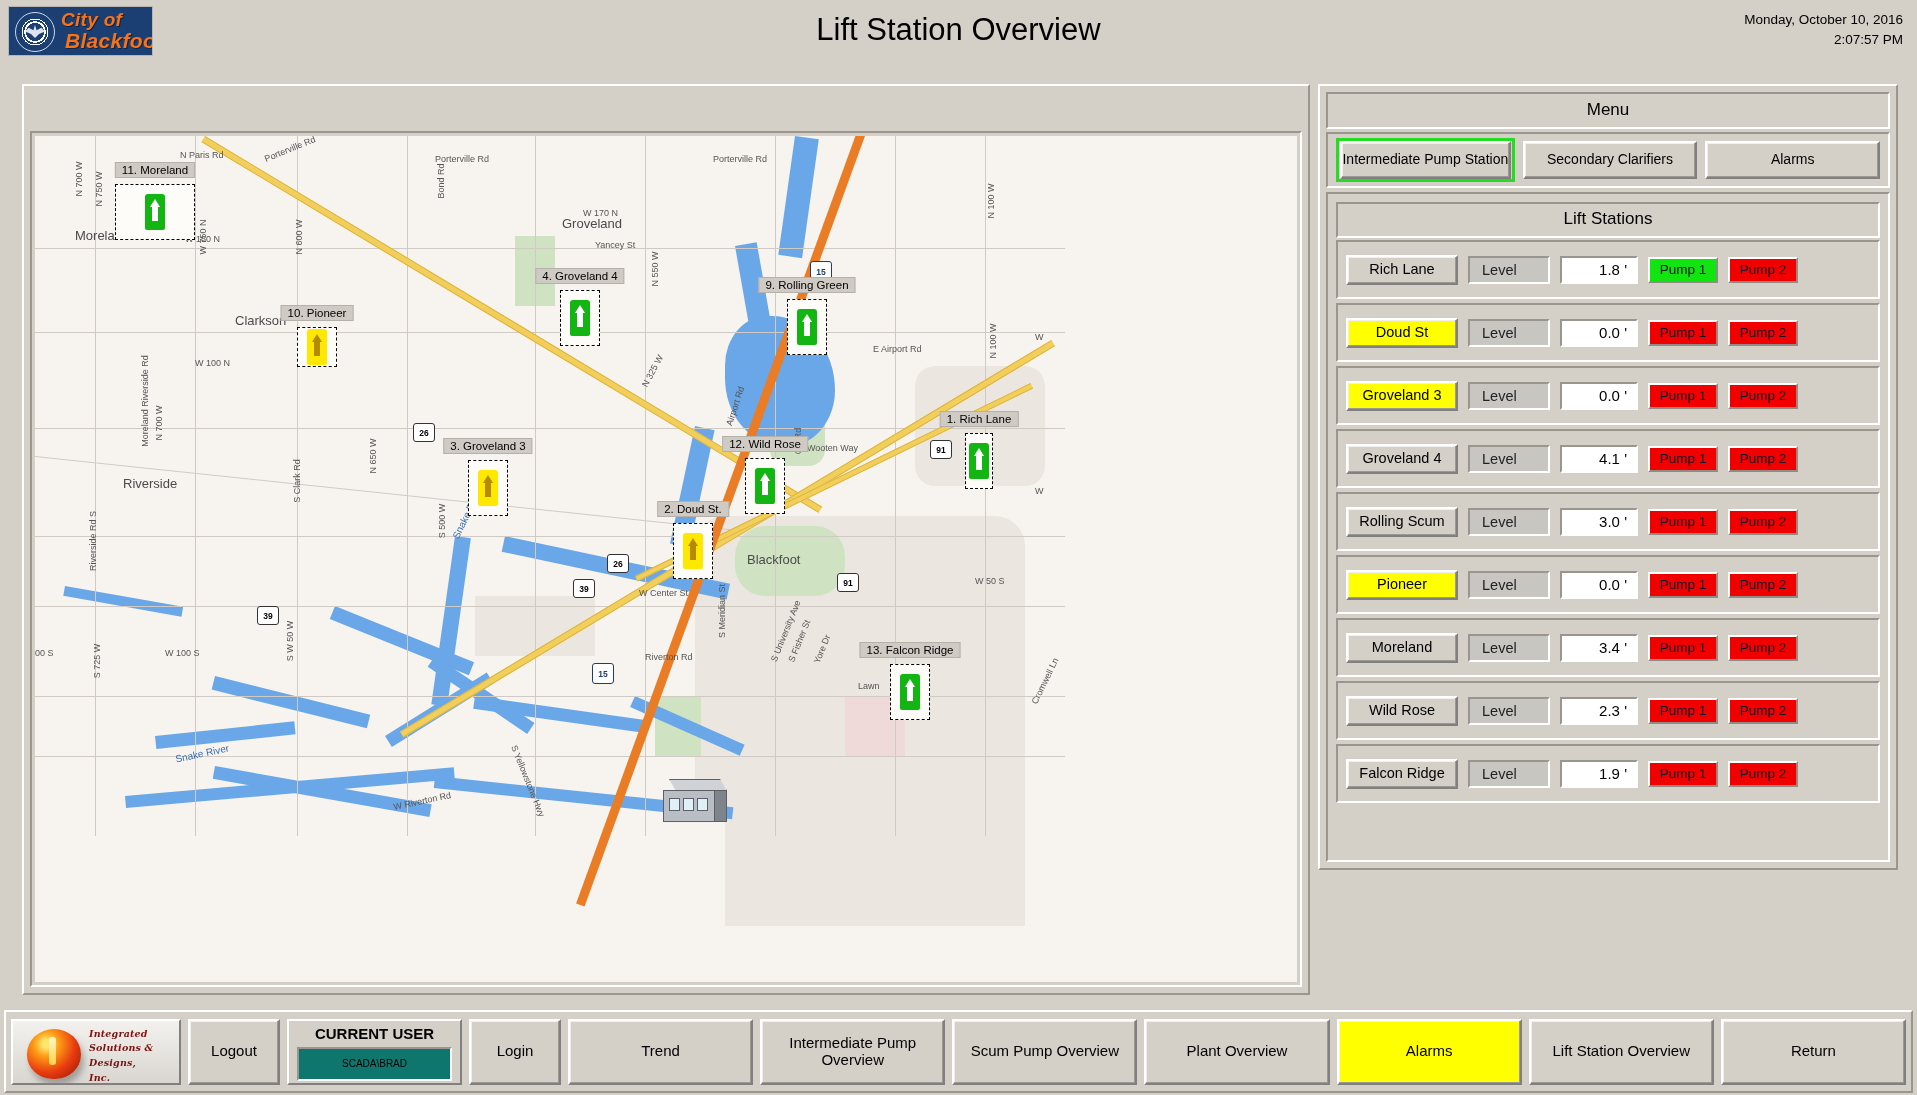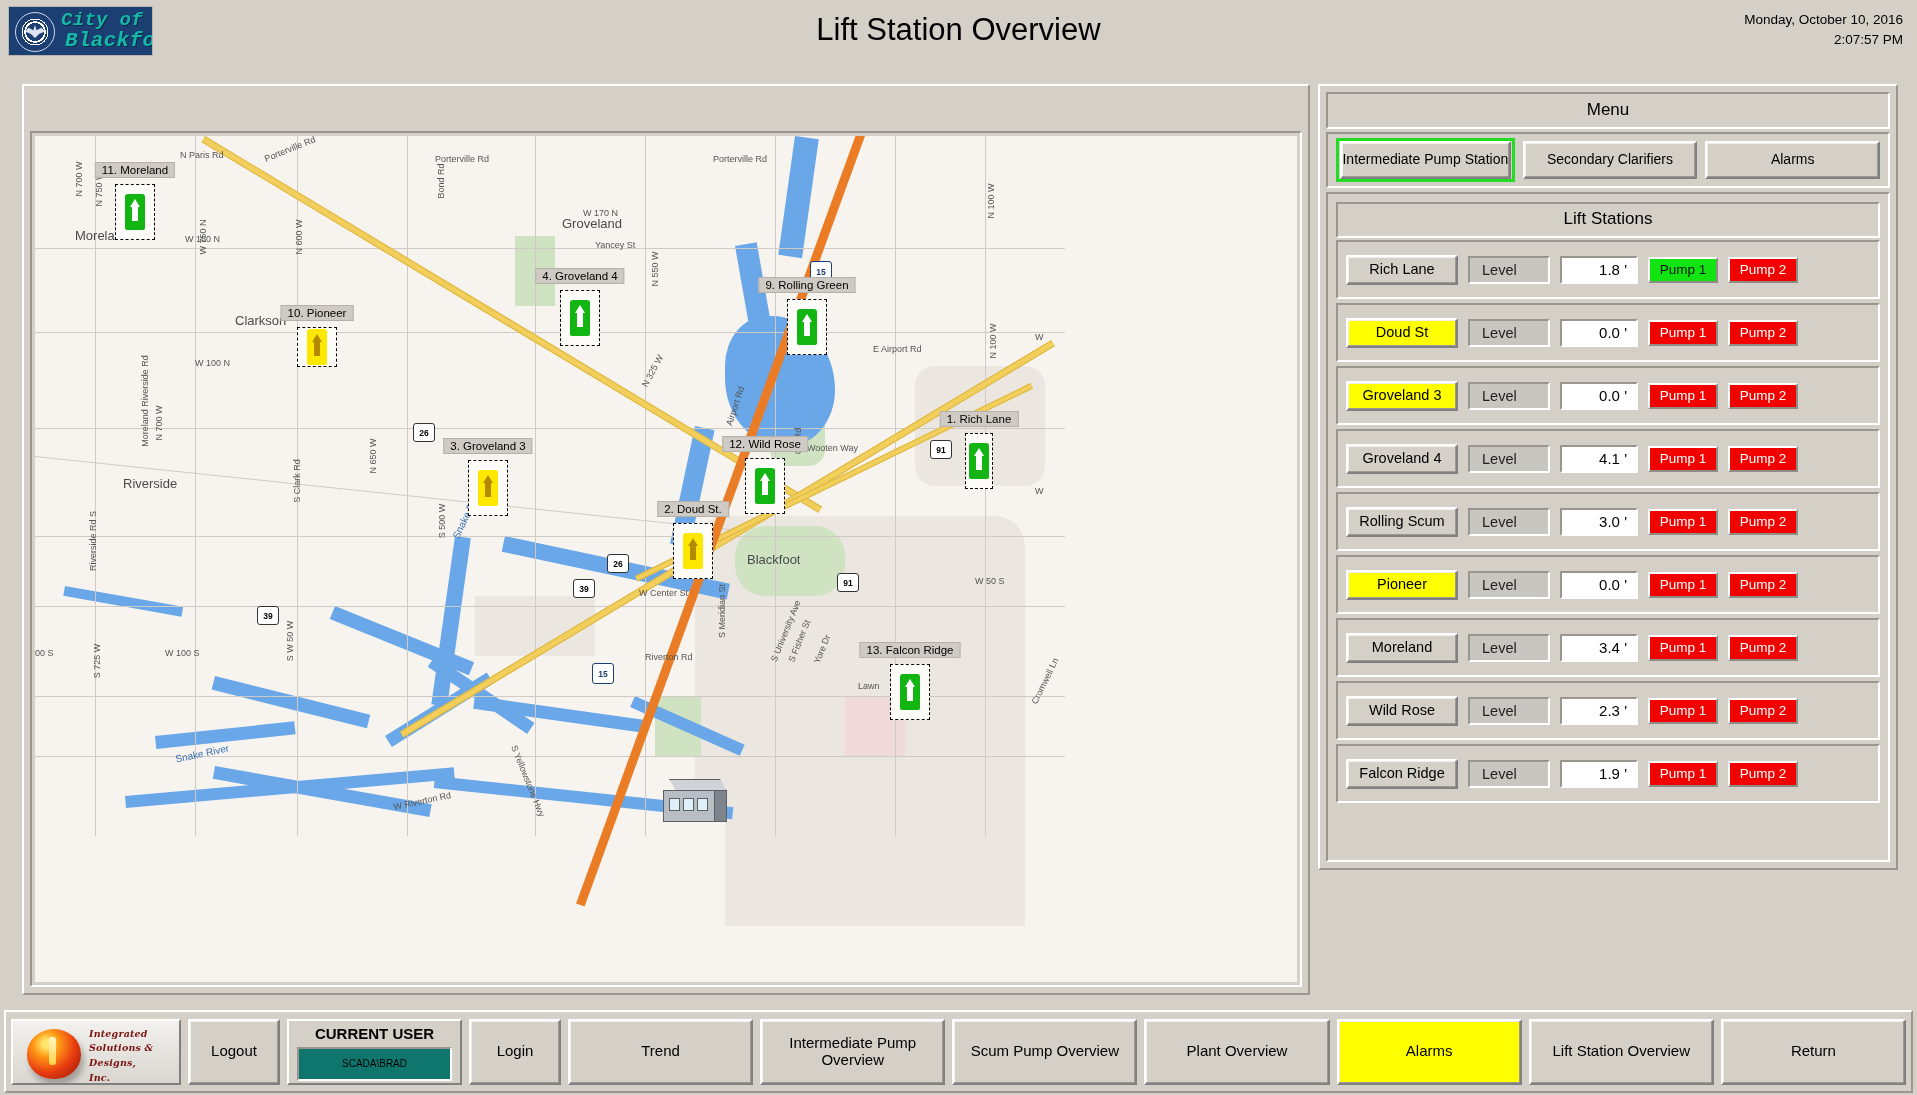--- a/index.html
+++ b/index.html
@@ -47,21 +47,21 @@
       radial-gradient(circle at 50% 50%, #1b3f72 0 34%, #ffffff 34% 40%, #1b3f72 40% 46%, #ffffff 46% 50%, #1b3f72 50% 100%);
     border:1px solid #cfd8e6;
   }
   #logo .seal:after{
     content:"";position:absolute;left:9px;top:12px;width:20px;height:13px;
     background:#e8edf5;
     clip-path:polygon(0% 50%,18% 22%,42% 40%,50% 0%,58% 40%,82% 22%,100% 50%,70% 70%,50% 100%,30% 70%);
     opacity:.95;
   }
   #logo .l1,#logo .l2{
-    position:absolute;color:#14b8a6;font-family:Liberation Mono, monospace;
+    position:absolute;color:#f97316;font-family:Liberation Sans, sans-serif;
     font-style:italic;font-weight:bold;letter-spacing:.3px;
     text-shadow:1px 1px 0 #0d2546;
   }
   #logo .l1{left:52px;top:2px;font-size:19px;}
   #logo .l2{left:56px;top:22px;font-size:21px;}
   #page-title{
     position:absolute;left:0;top:12px;width:1917px;text-align:center;
     font-size:31px;color:#000;
   }
   #clock{position:absolute;right:14px;top:10px;text-align:right;font-size:13.5px;color:#000;line-height:1.45;}
@@ -157,21 +157,21 @@
     display:flex;align-items:center;justify-content:flex-end;padding-right:9px;
     font-size:15px;box-sizing:border-box;color:#000;
   }
   .pump{
     width:70px;height:26px;display:flex;align-items:center;justify-content:center;
     font-size:13.5px;color:#111;box-sizing:border-box;
     border:2px solid;border-color:#ffffff #8f8b85 #8f8b85 #ffffff;
     cursor:pointer;
   }
   .pump.run{background:#12e412;}
-  .pump.off{background:#f20000;color:#ffffff;}
+  .pump.off{background:#f20000;color:#0f172a;}
 
   
   #bottom{position:absolute;left:0;top:1008px;width:1917px;height:87px;}
   #bottom-frame{position:absolute;left:4px;top:2px;right:4px;bottom:2px;}
   #bottom-inner{position:absolute;inset:5px;display:flex;align-items:center;gap:7px;padding:0 6px;}
   #isd-logo{
     width:170px;height:66px;position:relative;
     border:2px solid;border-color:#ffffff #808080 #808080 #ffffff;
     background:linear-gradient(180deg,#f3f1ee,#d9d6d0);
     box-sizing:border-box;overflow:hidden;flex:0 0 auto;
@@ -344,21 +344,21 @@
 
       <div id="plant-icon">
         <div class="top"></div>
         <div class="face"></div>
         <div class="side"></div>
         <div class="w" style="left:6px;"></div>
         <div class="w" style="left:20px;"></div>
         <div class="w" style="left:34px;"></div>
       </div>
 
-      <div class="station green" style="left:80px;top:48px;width:40px;height:56px;">
+      <div class="station green" style="left:80px;top:48px;width:40px;height:56px;padding-left:40px;">
         <div class="lbl">11. Moreland</div>
         <div class="sel"></div>
         <div class="tank"></div>
       </div>
 
       <div class="station yellow" style="left:262px;top:191px;width:40px;height:40px;">
         <div class="lbl">10. Pioneer</div>
         <div class="sel"></div>
         <div class="tank"></div>
       </div>

